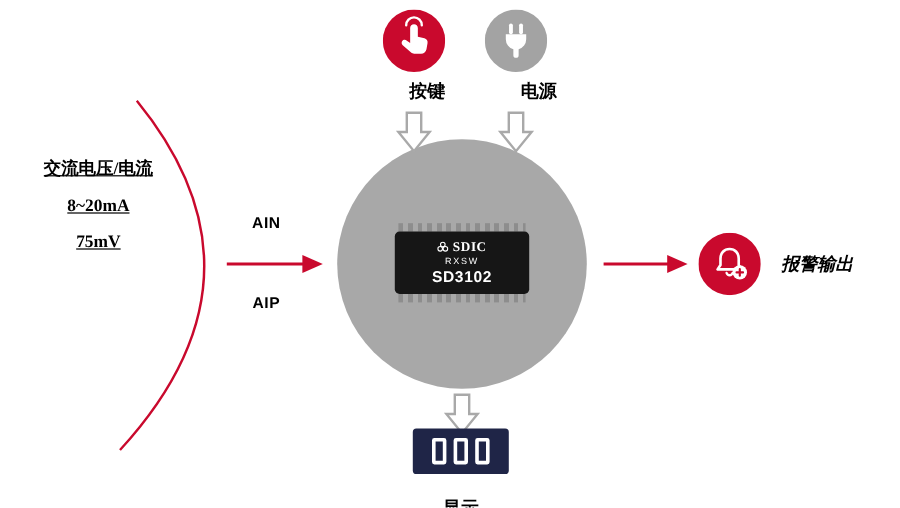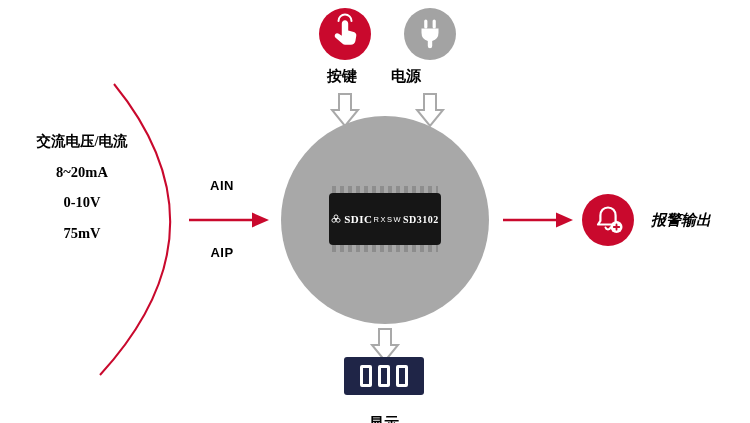--- a/index.html
+++ b/index.html
@@ -25,57 +25,57 @@
   .fill-red{ fill:var(--accent-red); }
   .fill-gray{ fill:var(--node-gray); }
   .block-arrow{ fill:#ffffff; stroke:#a9a9a9; stroke-width:2; stroke-linejoin:miter; }
   .white-stroke{ fill:none; stroke:#fff; stroke-width:2; stroke-linecap:round; }
   .badge-plus{ fill:none; stroke:var(--accent-red); stroke-width:1.8; stroke-linecap:round; }
 
   .input-list{
     position:absolute; left:2px; top:126px; width:160px; text-align:center; z-index:2;
     font-family:"Liberation Serif","DejaVu Serif",serif; font-weight:bold; font-size:14.5px;
   }
-  .input-list > div{ height:30.5px; line-height:30.5px; white-space:nowrap; }
+  .input-list > div{ height:30.5px; line-height:30.5px; white-space:nowrap;text-decoration:underline; }
 
   .pin-label{
     position:absolute; width:56px; text-align:center; z-index:2;
     font-family:Liberation Sans, sans-serif; font-weight:bold; font-size:13px; letter-spacing:.5px;
   }
   .ain{ left:194px; top:178px; }
   .aip{ left:194px; top:245px; }
 
   .node-icon{ position:absolute; width:52px; height:52px; z-index:2; }
   .node-icon svg{ width:100%; height:100%; display:block; }
   .button-node{ left:319px; top:8px; }
   .power-node{ left:404px; top:8px; }
   .alarm-node{ left:582px; top:194px; }
 
   .node-label{ position:absolute; width:52px; text-align:center; font-weight:bold; font-size:15px; z-index:2; }
-  .button-label{ left:316px; top:67px; }
-  .power-label{ left:380px; top:67px; }
+  .button-label{ left:330px; top:67px; }
+  .power-label{ left:423px; top:67px; }
   .alarm-label{ position:absolute; left:651px; top:211px; font-weight:bold; font-size:15px; z-index:2; white-space:nowrap;font-style:italic; }
 
   .chip{ position:absolute; left:329px; top:186px; width:112px; z-index:2; }
   .pin-strip{
     height:7px; margin:0 3px;
     background:repeating-linear-gradient(90deg,#8d8d8d 0 4px, rgba(0,0,0,0) 4px 8px);
   }
   .chip-body{
     height:52px; background:var(--chip-black); border-radius:4px; color:#fff;
-    display:flex; flex-direction:row; align-items:center; justify-content:center; gap:1px;
+    display:flex; flex-direction:column; align-items:center; justify-content:center; gap:1px;
   }
   .chip-brand-row{
     display:flex; align-items:center; gap:3px;
     font-family:"Liberation Serif","DejaVu Serif",serif; font-weight:bold; font-size:11px; letter-spacing:.5px;
   }
   .chip-logo{ width:10px; height:10px; }
   .chip-logo circle{ fill:none; stroke:#fff; stroke-width:1.1; }
   .chip-series{ font-size:7.5px; letter-spacing:1.5px; }
-  .chip-part{ font-family:Liberation Serif, serif; font-weight:bold; font-size:10px; letter-spacing:.5px; }
+  .chip-part{ font-family:Liberation Sans, sans-serif; font-weight:bold; font-size:13px; letter-spacing:.5px; }
 
   .display-panel{
     position:absolute; left:344px; top:357px; width:80px; height:38px; z-index:2;
     background:var(--display-navy); border-radius:3px;
     display:flex; align-items:center; justify-content:center;
   }
   .digits{ display:flex; gap:6px; }
   .seg-digit{ width:12px; height:22px; border:3px solid #fff; border-radius:2px; display:inline-block; }
   .display-label{ position:absolute; left:344px; top:414px; width:80px; text-align:center; font-weight:bold; font-size:15px; z-index:2; }
 </style>
@@ -97,21 +97,20 @@
       <polygon class="fill-red" points="556,212.5 556,227.5 573,220"></polygon>
     </g>
     <polygon class="block-arrow" points="339,94 351,94 351,110 358,110 345,126 332,110 339,110"></polygon>
     <polygon class="block-arrow" points="424,94 436,94 436,110 443,110 430,126 417,110 424,110"></polygon>
     <polygon class="block-arrow" points="379,329 391,329 391,345 398,345 385,361 372,345 379,345"></polygon>
   </svg>
 
   <div class="input-list">
     <div>交流电压/电流</div>
     <div>8~20mA</div>
-    <div>0-10V</div>
     <div>75mV</div>
   </div>
 
   <div class="pin-label ain">AIN</div>
   <div class="pin-label aip">AIP</div>
 
   <div class="node-icon button-node">
     <svg viewBox="0 0 52 52">
       <circle class="fill-red" cx="26" cy="26" r="26"></circle>
       <path class="white-stroke" d="M19.5 13a6.5 6.5 0 0 1 13 0"></path>

